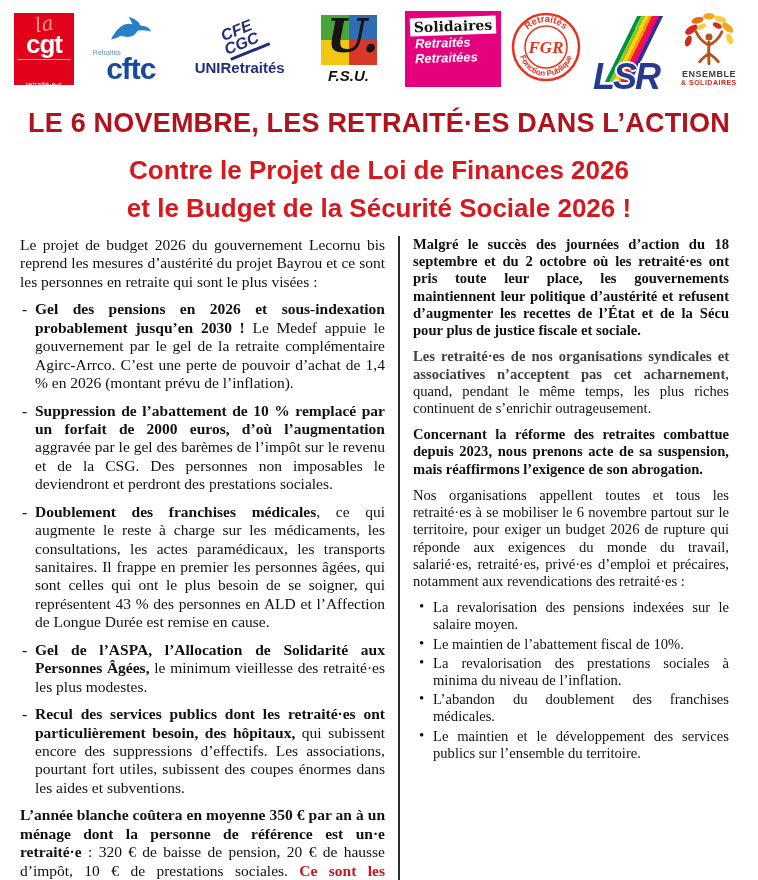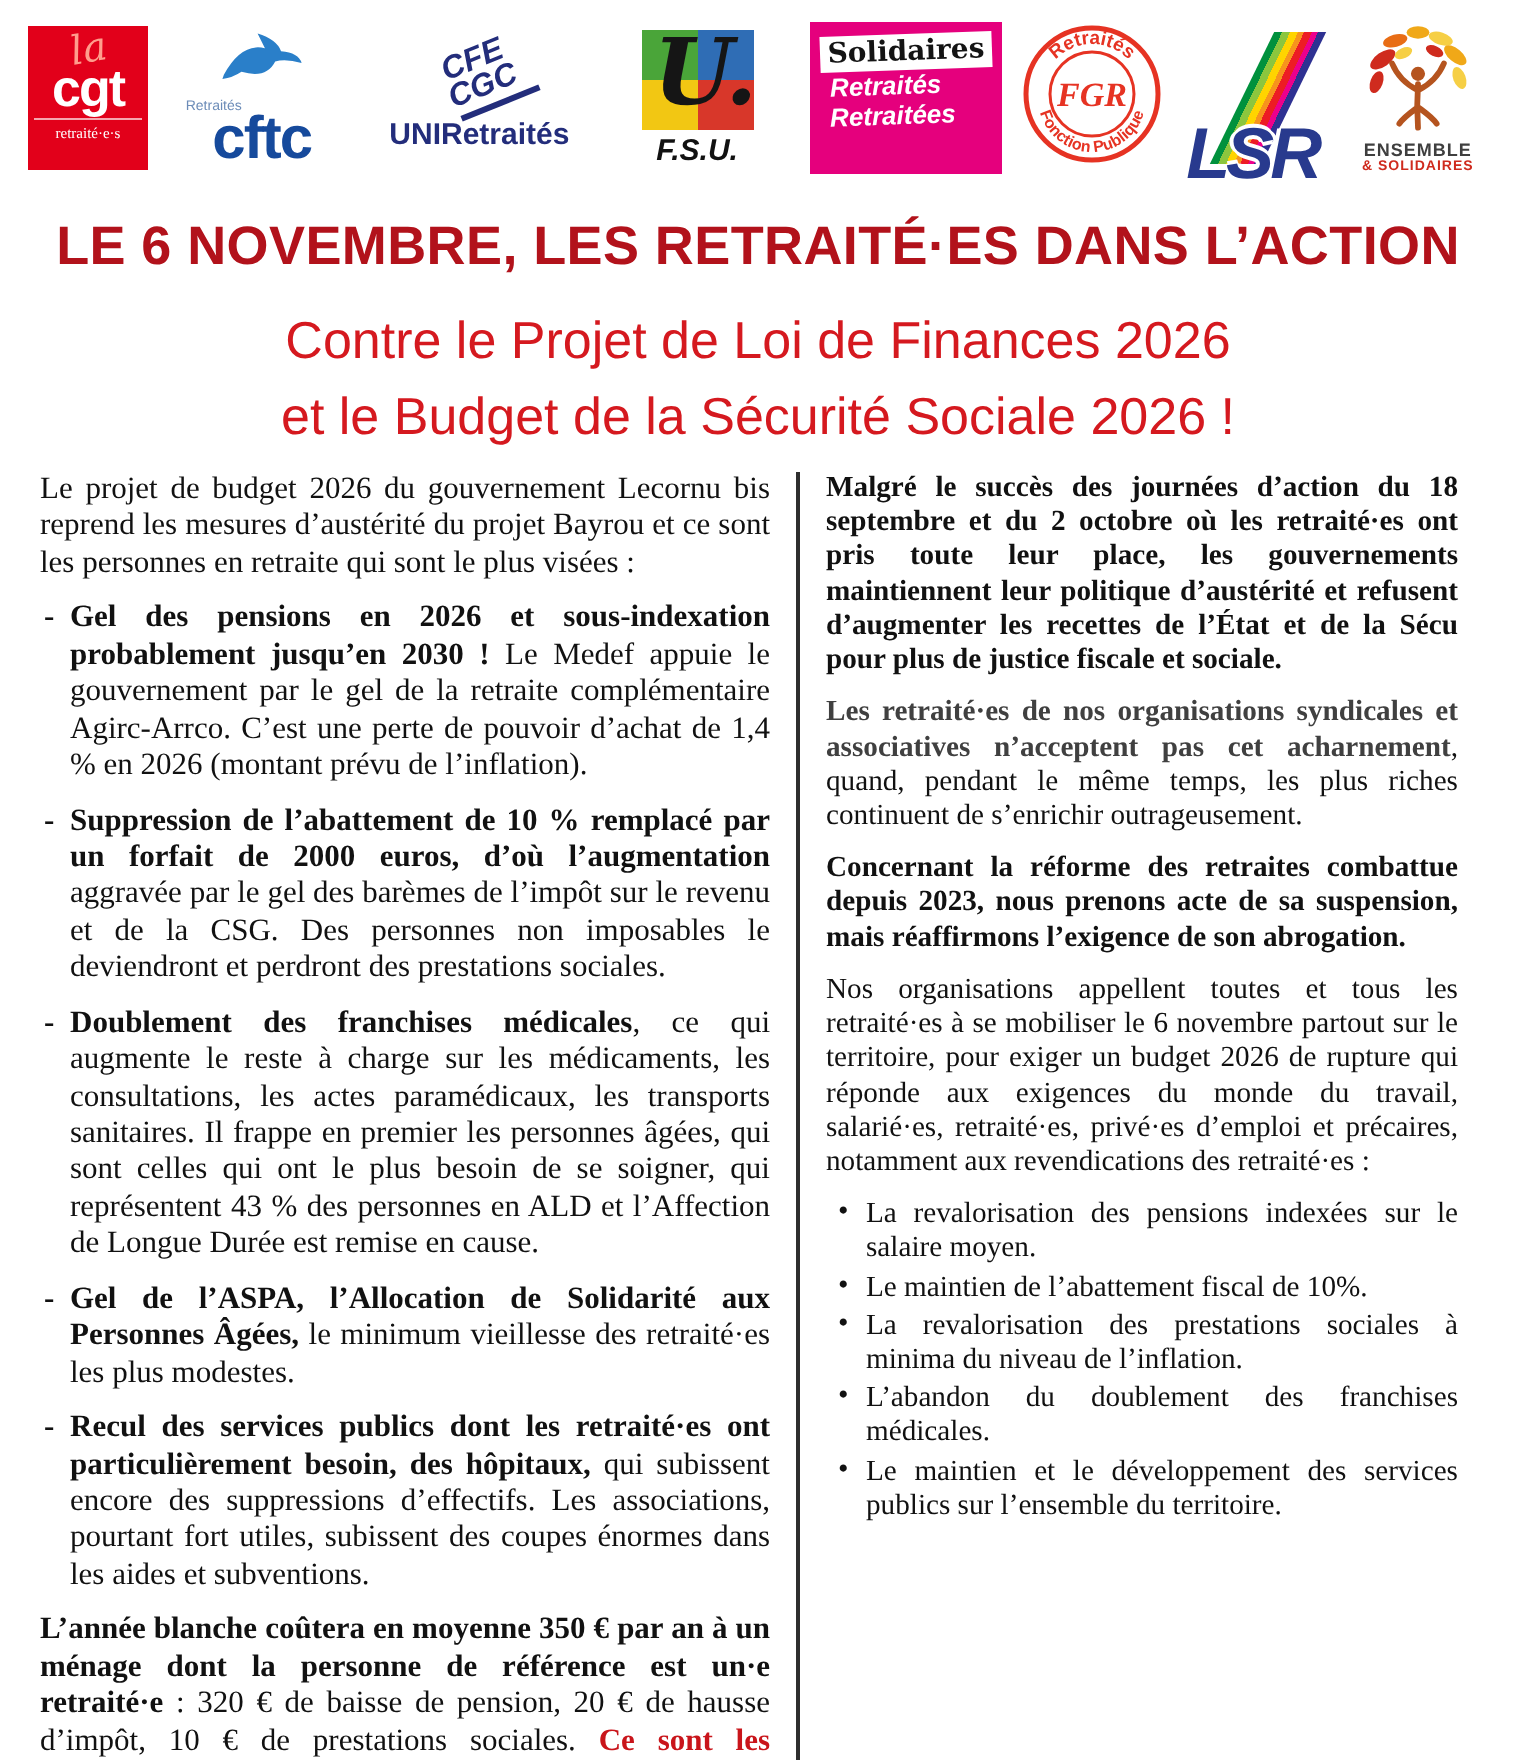--- a/index.html
+++ b/index.html
@@ -10,21 +10,21 @@
   .logos { display:flex; align-items:center; justify-content:space-between;
            padding:8px 12px 2px 14px; height:92px; box-sizing:border-box; }
   .logo { flex:0 0 auto; }
 
   .cgt { width:60px; height:72px; background:#e2001a; color:#fff; text-align:center;
          font-family:"Liberation Sans", sans-serif; display:flex; flex-direction:column; align-items:center; }
   .cgt-la { font-family:"DejaVu Serif", serif; font-style:italic; color:#ff9d8c;
             font-size:20px; line-height:16px; margin-top:3px; transform:rotate(-10deg); }
   .cgt-name { font-weight:bold; font-size:26px; line-height:24px; letter-spacing:-1px; }
   .cgt-sub { font-size:7.5px; margin-top:3px; border-top:1px solid rgba(255,255,255,.65);
-             padding-top:2px; width:90%;font-family:Liberation Serif, serif; }
+             padding-top:20px; width:90%; }
 
   .cftc { width:96px; text-align:center; font-family:"Liberation Sans", sans-serif; }
   .cftc-small { display:block; text-align:left; margin-left:10px; font-size:7px; color:#6c8cb8; }
   .cftc-name { font-weight:bold; font-size:30px; line-height:26px; color:#164a9c; letter-spacing:-1px; }
 
   .cfecgc { width:104px; text-align:center; font-family:"Liberation Sans", sans-serif; color:#232d7b; }
   .cfecgc-badge { display:inline-block; transform:rotate(-22deg); font-weight:bold; font-style:italic;
                   font-size:16px; line-height:14px; margin-bottom:2px; }
   .cfecgc-badge span { display:block; }
   .cfecgc-badge::after { content:""; display:block; width:42px; height:3px; background:#232d7b;
@@ -58,21 +58,21 @@
               font-weight:bold; font-style:italic; font-size:36px; color:#283a8e; letter-spacing:-2px;
               text-shadow:2px 0 0 #fff,-2px 0 0 #fff,0 2px 0 #fff,0 -2px 0 #fff;margin-top:28px; }
 
   .ens { width:74px; text-align:center; font-family:"Liberation Sans", sans-serif; }
   .ens-l1 { display:block; font-size:9px; font-weight:bold; color:#3f3f3f; letter-spacing:.5px; line-height:9px; }
   .ens-l2 { display:block; font-size:7px; font-weight:bold; color:#cf2b1e; letter-spacing:.5px; }
 
   
   .titles { text-align:center; margin-top:16px; font-family:"Liberation Sans", sans-serif; }
   .t1 { font-size:27px; font-weight:bold; margin:0 0 16px; letter-spacing:.2px; }
-  .t2 { font-size:26px; font-weight:normal; margin:0 0 7px; }
+  .t2 { font-size:26px; font-weight:bold; margin:0 0 7px; }
 
   
   .columns { display:flex; margin-top:12px; padding:0 16px 0 20px; align-items:stretch; }
   .col-left { width:378px; box-sizing:border-box; padding-right:13px;
               font-size:15.5px; line-height:1.19; text-align:justify; }
   .col-right { width:331px; box-sizing:border-box; border-left:2px solid #2e2e2e; padding-left:13px;
                font-size:14.6px; line-height:1.18; text-align:justify; }
   .col-left p, .col-right p { margin:0 0 9px; }
   .dash { position:relative; padding-left:15px; }
   .dash::before { content:"-"; position:absolute; left:2px; top:0; font-weight:bold; }

